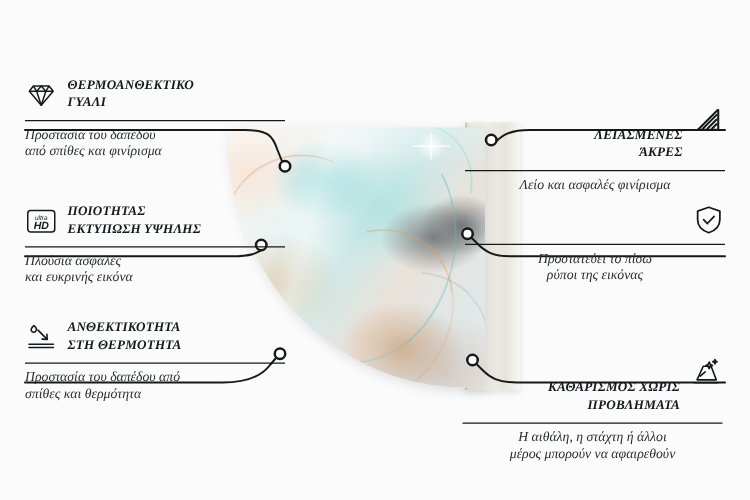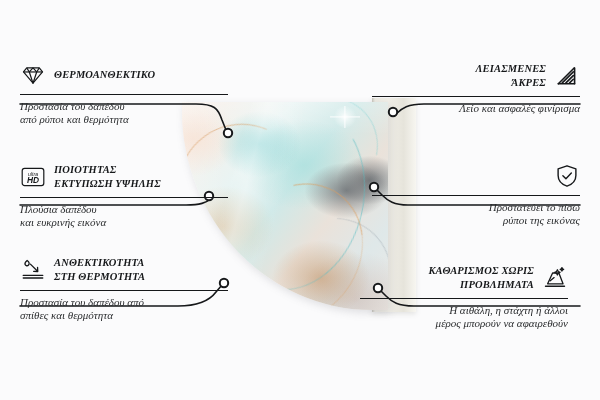--- a/index.html
+++ b/index.html
@@ -78,34 +78,34 @@
 
   
   .feature{position:absolute;width:208px;}
   .feature .head{display:flex;align-items:center;gap:8px;}
   .feature.left .head{justify-content:flex-start;}
   .feature.right .head{justify-content:flex-end;}
   .feature .title{
     font-size:10.5px;font-weight:bold;color:#16181a;letter-spacing:.15px;
     line-height:14px;text-transform:uppercase;
   }
-  .feature.right .title{text-align:right;}
+  .feature.right .title{text-align:right;margin-top:40px;}
   .feature .rule{height:1px;background:#16181a;margin:6px 0 5px;}
   .feature .desc{
     font-size:11px;color:#2a2c2e;line-height:12.5px;
   }
-  .feature.right .desc{text-align:right;}
+  .feature.right .desc{text-align:center;}
   .icon{width:26px;height:26px;flex:0 0 26px;display:block;}
 
   .f1{left:20px;top:62px;}
   .f2{left:20px;top:163px;}
   .f3{left:20px;top:256px;}
   .f4{left:372px;top:62px;}
   .f5{left:372px;top:163px;}
-  .f6{left:360px;top:264px;}
+  .f6{left:370px;top:264px;}
 </style>
 </head>
 <body style="background: rgb(251, 251, 252);">
 
 <div id="stage">
 
   <div class="product-wrap">
     <div class="panel-edge"></div>
     <div class="glass">
       <div class="ink">
@@ -145,44 +145,45 @@
       <svg class="icon" viewBox="0 0 24 24">
         <g fill="none" stroke="#16181a" stroke-width="1.1" stroke-linejoin="round">
           <path d="M3.2 9.2 L6.2 5.4 L17.8 5.4 L20.8 9.2 L12 19.6 Z"></path>
           <path d="M3.2 9.2 H20.8"></path>
           <path d="M6.2 5.4 L8.6 9.2 L12 19.6 L15.4 9.2 L17.8 5.4"></path>
           <path d="M8.6 9.2 L12 5.4 L15.4 9.2"></path>
         </g>
       </svg>
       <div class="title">
         <div>ΘΕΡΜΟΑΝΘΕΚΤΙΚΟ</div>
+        <div>ΓΥΑΛΙ</div>
       </div>
     </div>
     <div class="rule"></div>
     <div class="desc">
       <div>Προστασία του δαπέδου</div>
-      <div>από ρύποι και θερμότητα</div>
+      <div>από σπίθες και φινίρισμα</div>
     </div>
   </div>
 
   <div class="feature left f2">
     <div class="head">
       <svg class="icon" viewBox="0 0 26 24">
         <rect x="2.2" y="3.4" width="21.6" height="17.2" rx="2.4" fill="none" stroke="#16181a" stroke-width="1.2"></rect>
         <text x="13" y="11.2" text-anchor="middle" font-family="Liberation Sans, sans-serif" font-size="5.2" fill="#16181a">ultra</text>
         <text x="13" y="18.3" text-anchor="middle" font-family="Liberation Sans, sans-serif" font-size="8.4" font-weight="bold" fill="#16181a">HD</text>
       </svg>
       <div class="title">
         <div>ΠΟΙΟΤΗΤΑΣ</div>
         <div>ΕΚΤΥΠΩΣΗ ΥΨΗΛΗΣ</div>
       </div>
     </div>
     <div class="rule"></div>
     <div class="desc">
-      <div>Πλούσια δαπέδου</div>
+      <div>Πλούσια ασφαλές</div>
       <div>και ευκρινής εικόνα</div>
     </div>
   </div>
 
   <div class="feature left f3">
     <div class="head">
       <svg class="icon" viewBox="0 0 24 24">
         <g fill="none" stroke="#16181a" stroke-width="1.2" stroke-linecap="round" stroke-linejoin="round">
           <path d="M6.6 3.2 C8.6 4.6 8.9 6.3 7.9 7.4 C6.9 8.5 5.2 8.2 4.7 7.0 C4.3 6.0 4.9 4.6 6.6 3.2 Z"></path>
           <path d="M9.6 6.6 L16.0 13.0"></path>

